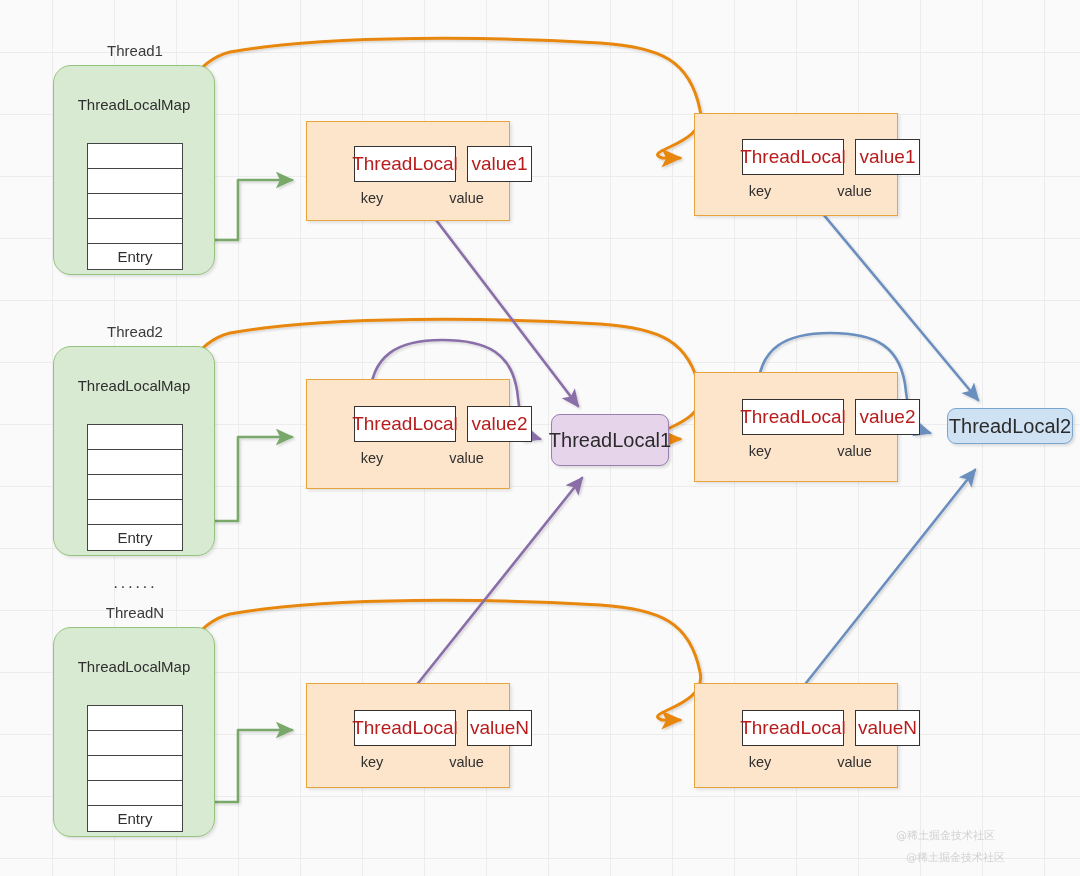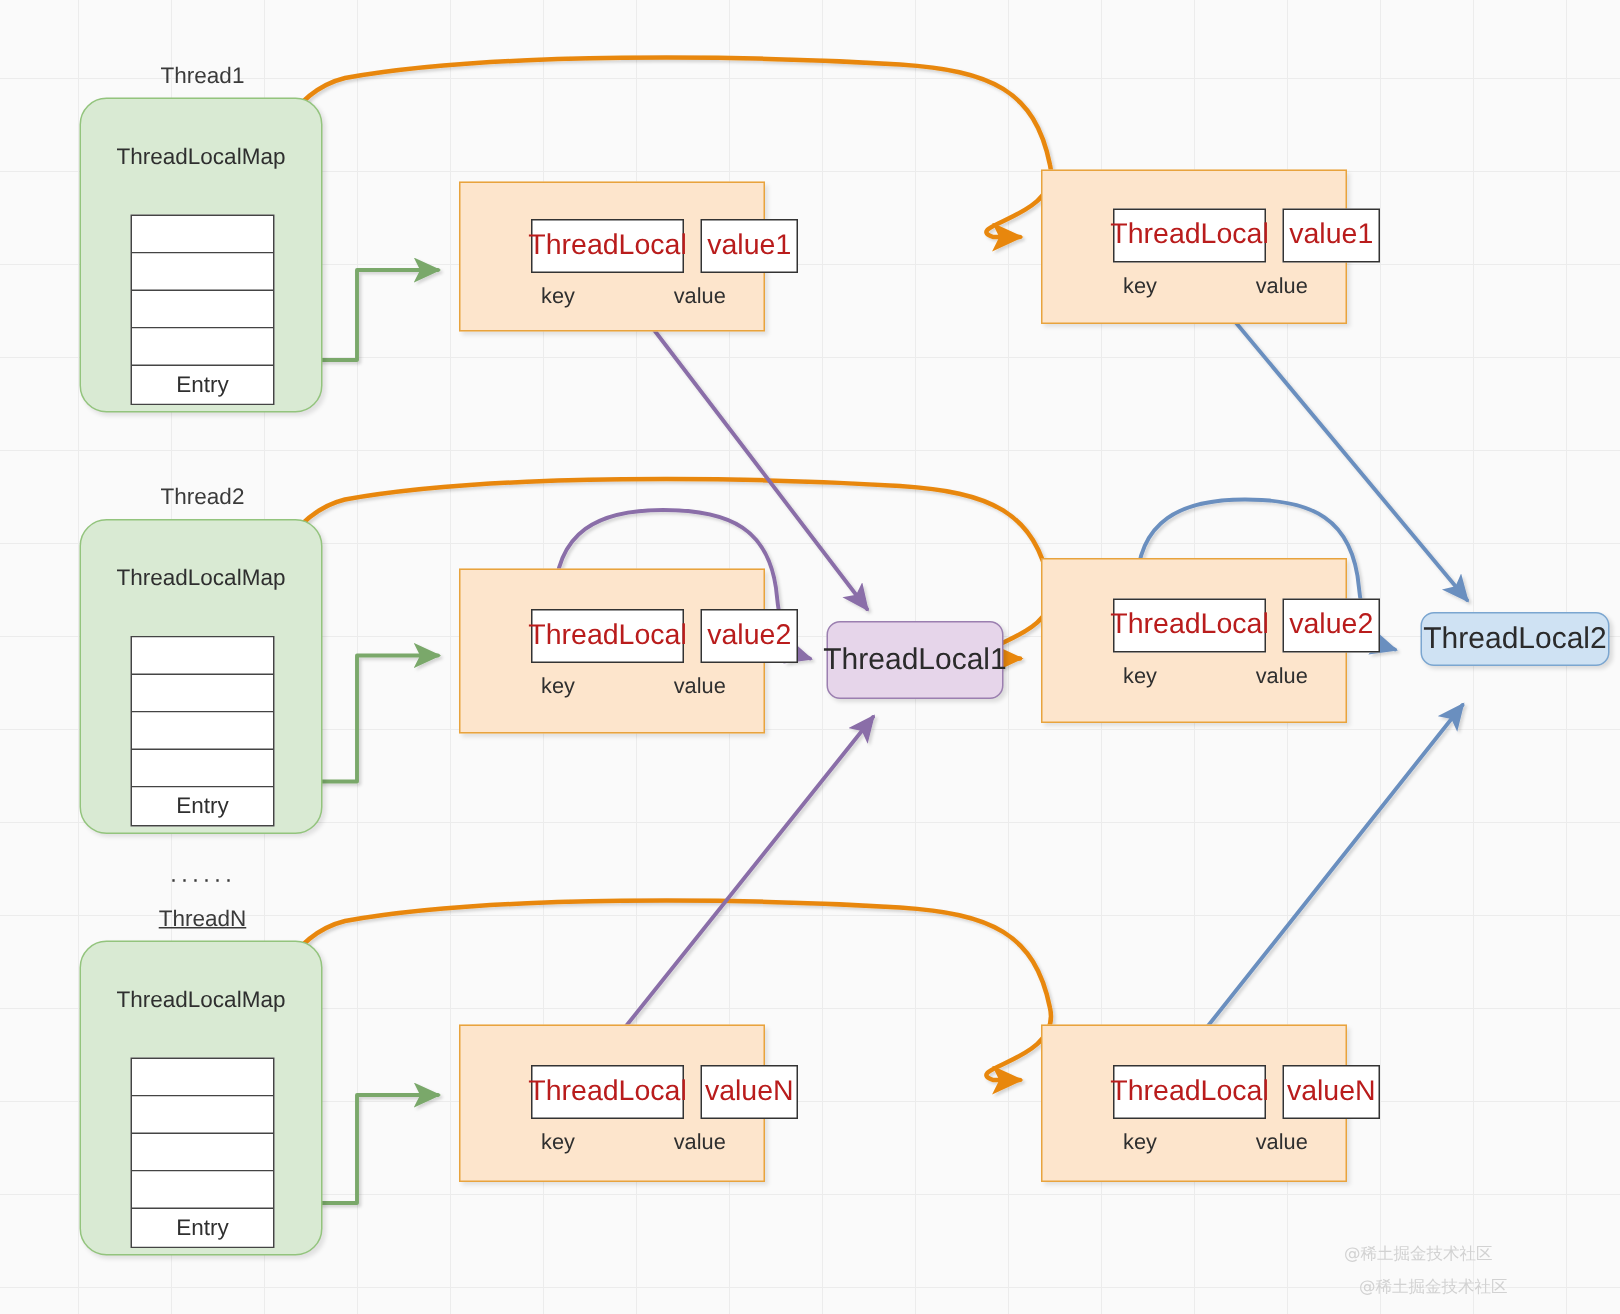--- a/index.html
+++ b/index.html
@@ -224,21 +224,21 @@
     <div class="map-table" style="left:33px; top:53px; width:96px; height:127px;">
       <div class="map-row"></div>
       <div class="map-row"></div>
       <div class="map-row"></div>
       <div class="map-row"></div>
       <div class="map-row entry">Entry</div>
     </div>
   </div>
 
   <div class="ellipsis" style="left:55px; top:578px; width:160px;">······</div>
-  <div class="thread-title" style="left:55px; top:604px; width:160px;text-decoration:underline;">ThreadN</div>
+  <div class="thread-title" style="left:55px; top:604px; width:160px;">ThreadN</div>
   <div class="node thread-box" style="left:53px; top:627px; width:162px; height:210px;">
     <div class="tlm-label" style="top:30px;">ThreadLocalMap</div>
     <div class="map-table" style="left:33px; top:53px; width:96px; height:127px;">
       <div class="map-row"></div>
       <div class="map-row"></div>
       <div class="map-row"></div>
       <div class="map-row"></div>
       <div class="map-row entry">Entry</div>
     </div>
   </div>

